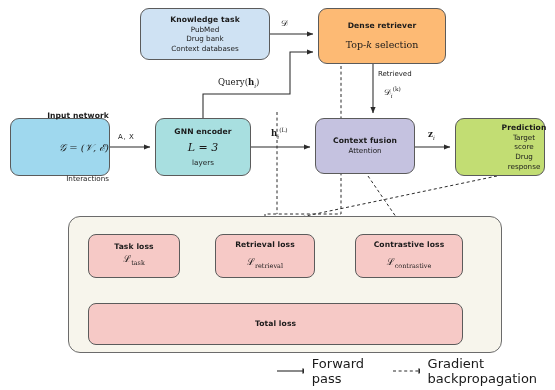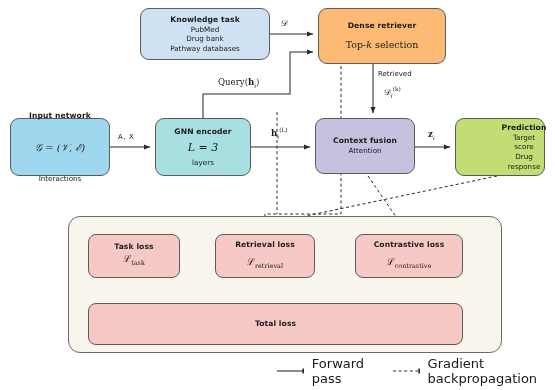--- a/index.html
+++ b/index.html
@@ -13,21 +13,21 @@
         justify-content:center;text-align:center;z-index:3;}
   .t-bold{font-weight:bold;font-size:7.6px;line-height:10px;letter-spacing:.1px;}
   .t-sub{font-size:7.2px;line-height:9.6px;}
   .t-math{font-family:"DejaVu Serif","Liberation Serif",serif;font-size:10px;
           line-height:13px;font-style:italic;}
   .t-math-up{font-family:"DejaVu Serif","Liberation Serif",serif;font-size:9.5px;
              line-height:13px;}
 
   #kb{left:140px;top:8px;width:130px;height:52px;background:#cfe2f3;}
   #dense{left:318px;top:8px;width:128px;height:56px;background:#fdba74;}
-  #input{left:10px;top:118px;width:100px;height:58px;background:#9fd8ee;}
+  #input{left:10px;top:118px;width:100px;height:58px;background:#9fd8ee;align-items:flex-end;}
   #gnn{left:155px;top:118px;width:96px;height:58px;background:#a8dfe0;}
   #fusion{left:315px;top:118px;width:100px;height:56px;background:#c5c2e0;}
   #pred{left:455px;top:118px;width:90px;height:58px;background:#c2dd73;padding-left:48px;}
 
   #losspanel{position:absolute;left:68px;top:216px;width:432px;height:135px;
       background:#f7f5ec;border:1px solid #6b6b6b;border-radius:12px;z-index:1;}
 
   .lossbox{position:absolute;box-sizing:border-box;border:1px solid #5b5b5b;
       border-radius:8px;background:#f6c9c6;display:flex;flex-direction:column;
       align-items:center;justify-content:center;z-index:3;}
@@ -96,21 +96,21 @@
       <path d="M368,176 L405,230" marker-end="url(#ahd)"></path>
     </g>
   </svg>
 
   <div id="losspanel"></div>
 
   <div class="node" id="kb">
     <div class="t-bold">Knowledge task</div>
     <div class="t-sub">PubMed</div>
     <div class="t-sub">Drug bank</div>
-    <div class="t-sub">Pathway databases</div>
+    <div class="t-sub">Context databases</div>
   </div>
 
   <div class="node" id="dense">
     <div class="t-bold" style="margin-bottom:7px">Dense retriever</div>
     <div class="t-math-up">
       Top-<span class="ital">k</span> selection</div>
   </div>
 
   <div class="node" id="input">
     <div class="t-bold">Input network</div>

